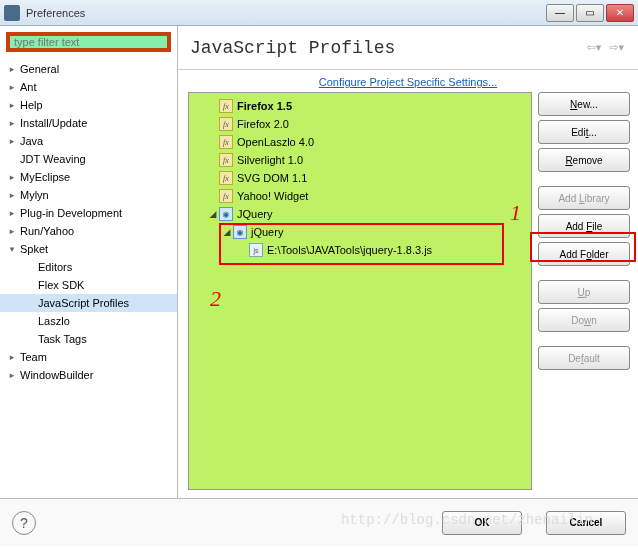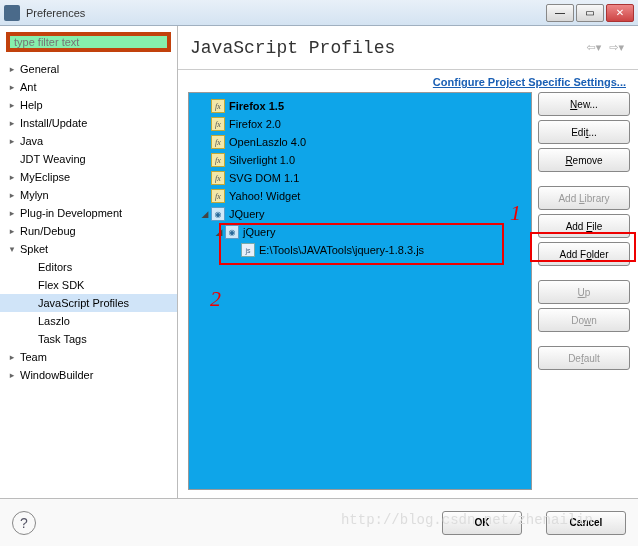--- a/index.html
+++ b/index.html
@@ -23,25 +23,25 @@
 .tree-item.indent1 { padding-left: 24px; }
 .expander { width: 12px; height: 12px; display: inline-flex; align-items: center; justify-content: center; color: #666; font-size: 9px; margin-right: 2px; }
 .tree-label { white-space: nowrap; }
 
 .content { flex: 1; display: flex; flex-direction: column; background: #fff; }
 .content-header { height: 44px; display: flex; align-items: center; padding: 0 12px; border-bottom: 1px solid #ccc; background: #fff; }
 .content-title { font-family: "Courier New", monospace; font-size: 18px; color: #333; flex: 1; }
 .nav-arrows { display: flex; gap: 4px; color: #aaa; }
 .nav-arrow { cursor: pointer; padding: 2px; }
 
-.config-link { text-align: right; padding: 6px 12px 4px; font-weight: bold; }
+.config-link { text-align: center; padding: 6px 12px 4px; }
 .config-link a { color: #1a5fb4; text-decoration: underline; font-size: 11px; cursor: pointer; }
 
 .panel-area { flex: 1; display: flex; padding: 0 8px 8px 10px; gap: 6px; }
-.profile-tree { flex: 1; border: 1px solid #999; background: #0ea5e9; padding: 4px 4px; position: relative; }
+.profile-tree { flex: 1; border: 1px solid #999; background: #bef264; padding: 4px 12px; position: relative; }
 .ptree-item { display: flex; align-items: center; height: 18px; padding-left: 6px; }
 .ptree-item.indent1 { padding-left: 20px; }
 .ptree-item.indent2 { padding-left: 36px; }
 .fx-icon { width: 14px; height: 14px; background: #f4e8a8; border: 1px solid #c0a838; display: inline-flex; align-items: center; justify-content: center; font-size: 8px; font-style: italic; font-family: serif; color: #555; margin-right: 4px; }
 .jq-icon { width: 14px; height: 14px; background: #d0e8f8; border: 1px solid #5a9cc8; display: inline-flex; align-items: center; justify-content: center; font-size: 8px; color: #2a6a9a; margin-right: 4px; }
 .file-icon { width: 14px; height: 14px; background: #e8f0fa; border: 1px solid #7aa; display: inline-flex; align-items: center; justify-content: center; font-size: 7px; color: #468; margin-right: 4px; }
 .pexpander { width: 12px; color: #444; font-size: 9px; text-align: center; }
 .ptree-label { white-space: nowrap; }
 .ptree-label.bold { font-weight: bold; }
 .red-box { border: 2px solid #e00; position: absolute; pointer-events: none; }
@@ -113,21 +113,21 @@
         <div class="tree-item">
           <span class="expander">▸</span>
           <span class="tree-label">Mylyn</span>
         </div>
         <div class="tree-item">
           <span class="expander">▸</span>
           <span class="tree-label">Plug-in Development</span>
         </div>
         <div class="tree-item">
           <span class="expander">▸</span>
-          <span class="tree-label">Run/Debug</span>
+          <span class="tree-label">Run/Yahoo</span>
         </div>
         <div class="tree-item">
           <span class="expander">▾</span>
           <span class="tree-label">Spket</span>
         </div>
         <div class="tree-item indent1">
           <span class="expander"></span>
           <span class="tree-label">Editors</span>
         </div>
         <div class="tree-item indent1">

